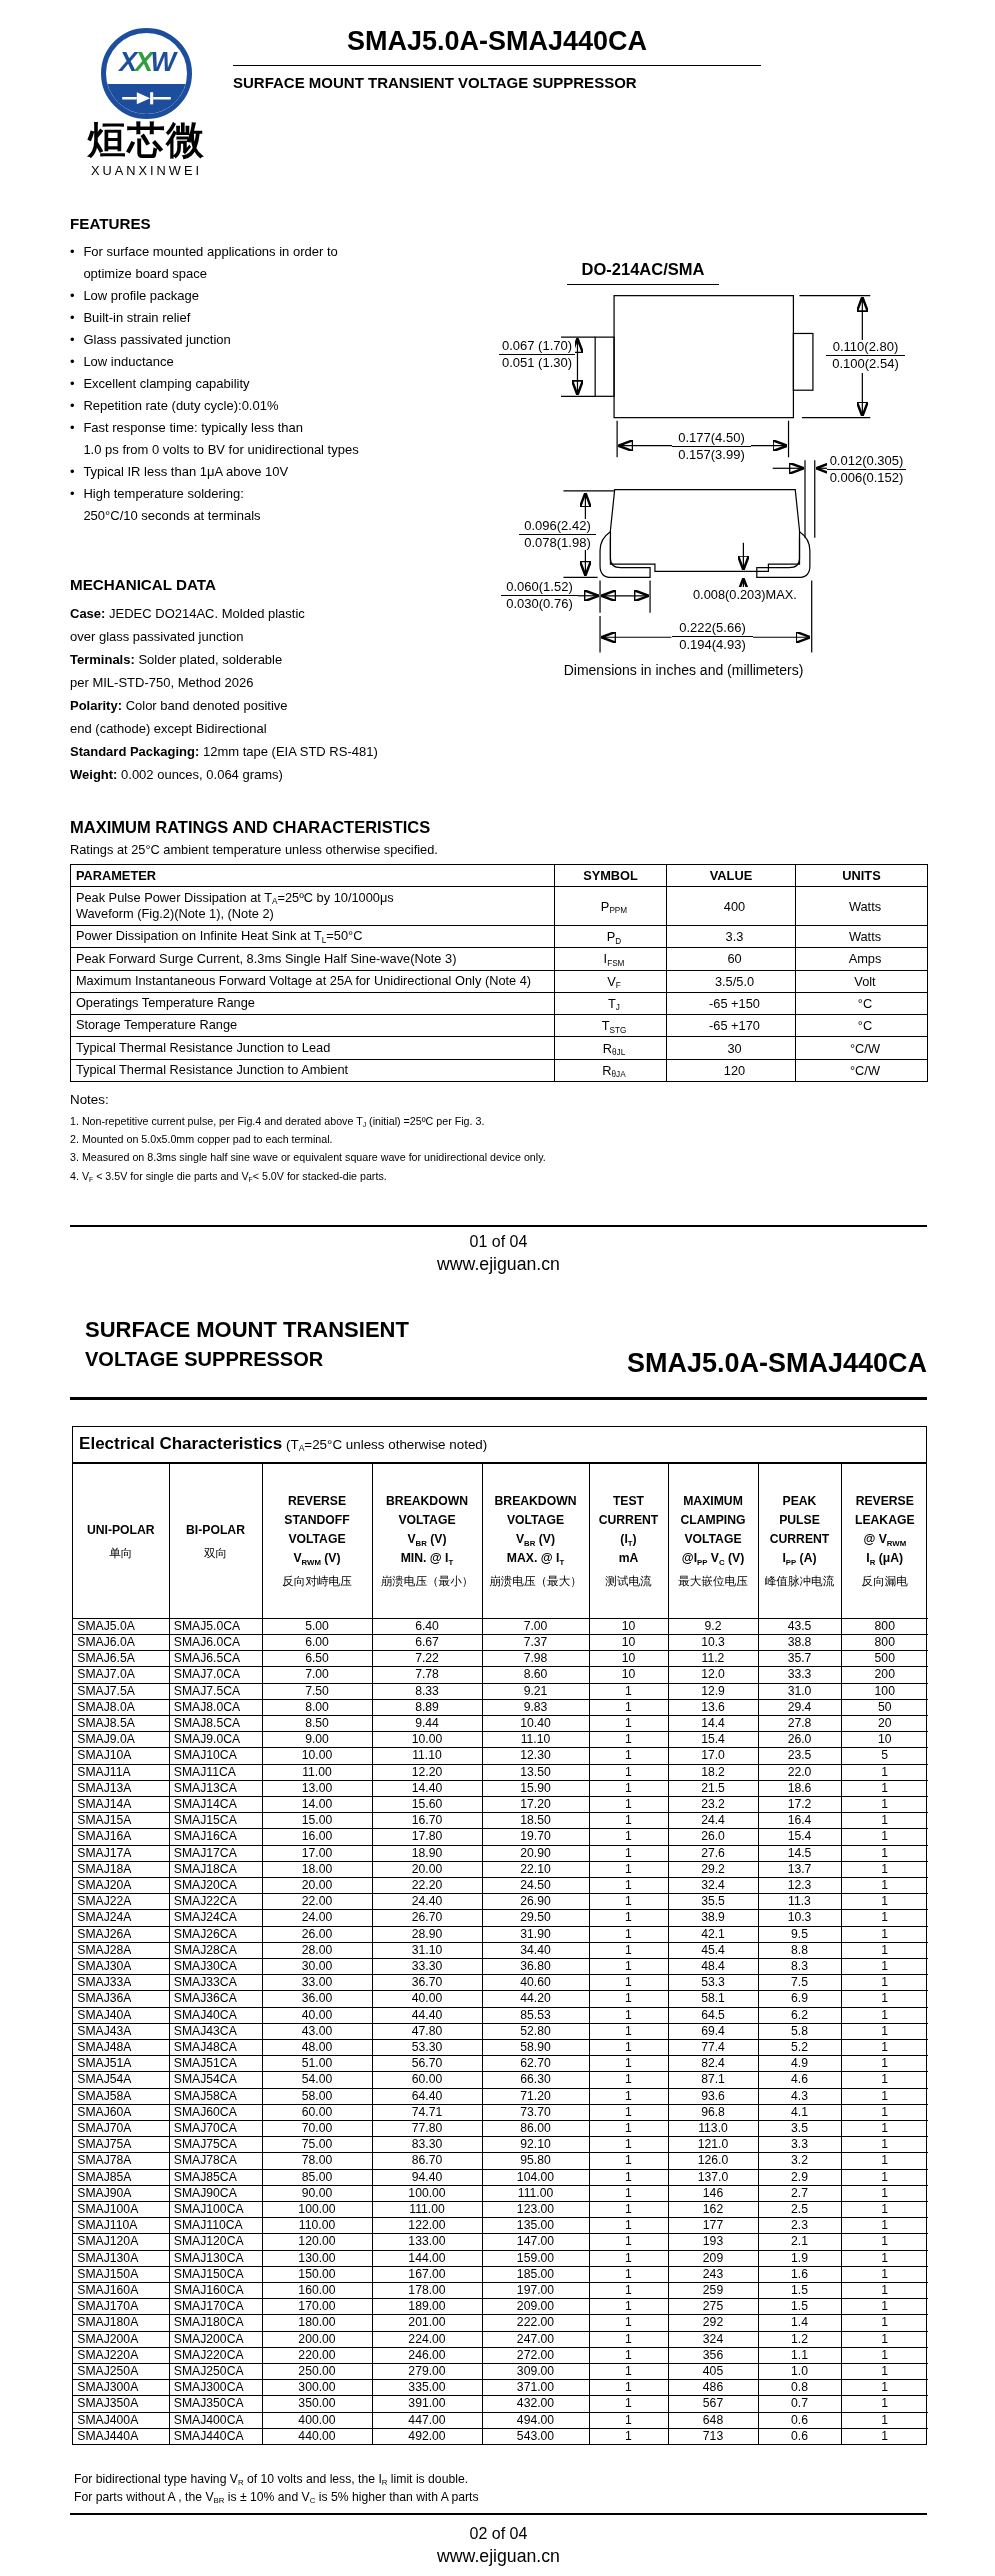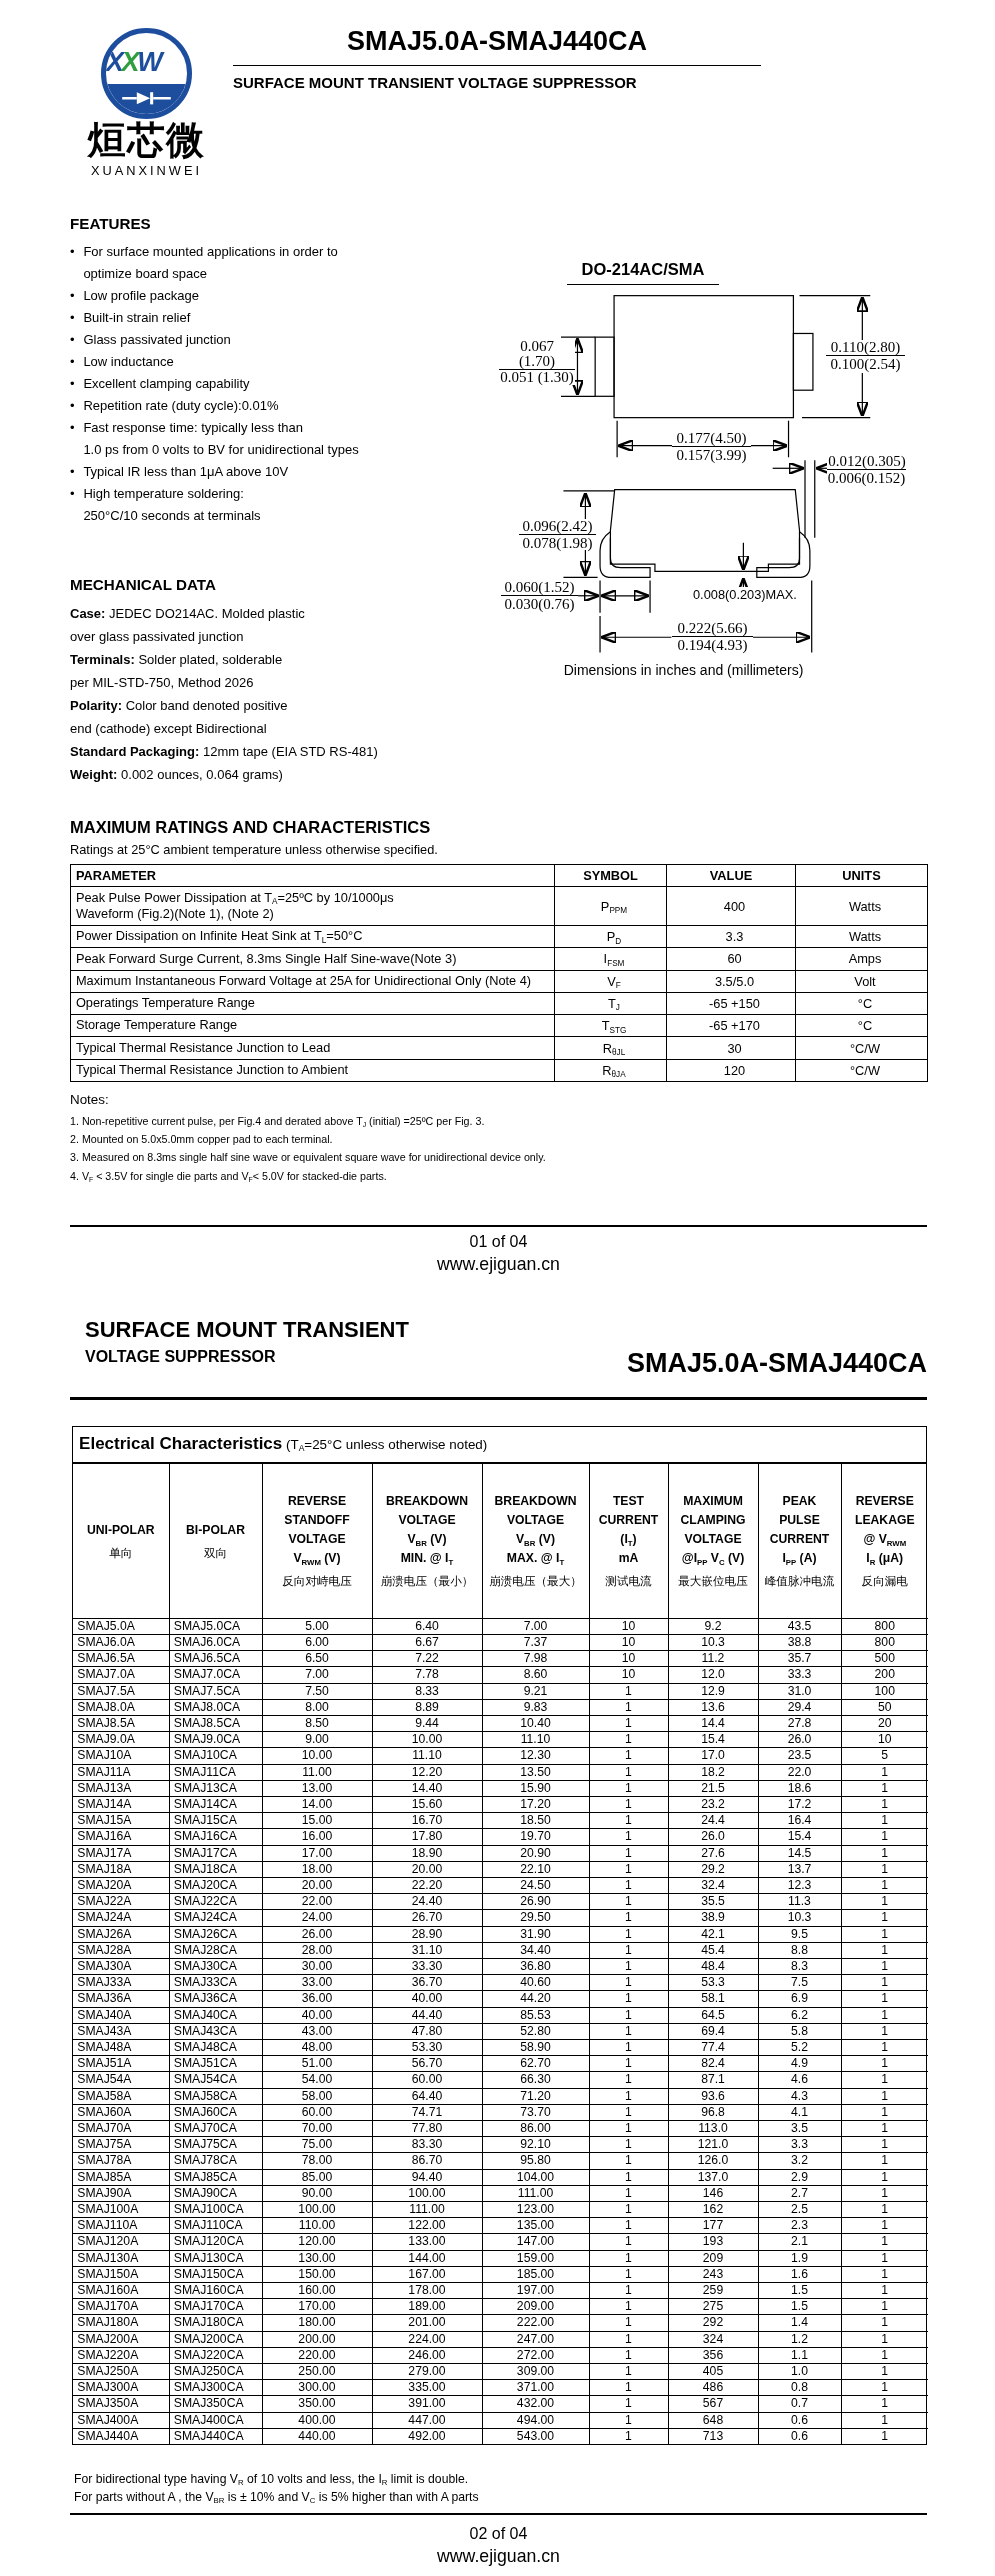--- a/index.html
+++ b/index.html
@@ -4,21 +4,21 @@
 <style>
   html,body{margin:0;padding:0;background:#fff;}
   #canvas{position:relative;width:995px;height:2576px;background:#fff;color:#000;
           font-family:"Liberation Sans",sans-serif;overflow:hidden;}
   sub{font-size:64%;vertical-align:baseline;position:relative;top:2.4px;line-height:0;}
   b{font-weight:bold;}
 
   
   .logo-circle{position:absolute;left:101px;top:28px;width:91px;height:91px;border-radius:50%;
                border:5.5px solid #1d4e9e;box-sizing:border-box;overflow:hidden;background:#fff;}
-  .logo-letters{margin-top:16px;text-align:left;font-weight:bold;font-style:italic;
+  .logo-letters{margin-top:16px;text-align:center;font-weight:bold;font-style:italic;
                 font-size:27px;line-height:27px;letter-spacing:-2.4px;}
   .logo-letters .l1,.logo-letters .l3{color:#1d4e9e;}
   .logo-letters .l2{color:#2f9e3e;}
   .logo-band{position:absolute;left:0;bottom:0;width:100%;height:30.5px;background:#1d4e9e;
              display:flex;align-items:center;justify-content:center;border-top:2.4px solid #fff;}
   .logo-cn{position:absolute;left:64px;top:120px;width:165px;text-align:center;
            font-size:38px;font-weight:bold;line-height:40px;letter-spacing:1.2px;}
   .logo-en{position:absolute;left:64px;top:163px;width:165px;text-align:center;
            font-size:12.8px;letter-spacing:3px;}
 
@@ -34,21 +34,21 @@
   .features li{display:flex;margin:0 0 0 0;font-size:13px;line-height:22px;}
   .features .blt{width:13.4px;flex:none;}
   .mech{position:absolute;left:70px;top:576px;width:390px;}
   .mech .ml{font-size:13px;line-height:23px;}
 
   
   .pkg-title{position:absolute;left:567px;top:260px;width:152px;text-align:center;
              font-size:16.5px;font-weight:bold;border-bottom:1.8px solid #000;padding-bottom:4.9px;}
   .pkg-svg{position:absolute;left:500px;top:256px;width:427px;height:427px;}
   .pkg-svg path,.pkg-svg rect,.pkg-svg line{fill:none;stroke:#000;stroke-width:2px;}
-  .dim{position:absolute;text-align:center;font-size:15px;line-height:14.6px;background:#fff;font-family:Liberation Serif, serif;}
+  .dim{position:absolute;text-align:center;font-size:13px;line-height:14.6px;background:#fff;}
   .dim .ft{display:block;border-bottom:1.2px solid #000;padding:0 1.2px 0.6px;}
   .dim .fb{display:block;padding-top:0.6px;}
   .dim-single{position:absolute;font-size:12.8px;background:#fff;}
   .pkg-caption{position:absolute;left:537px;top:662px;width:293px;text-align:center;font-size:14px;}
 
   
   .ratings{position:absolute;left:70px;top:818px;width:857px;}
   .ratings .cond{font-size:12.8px;margin:4.9px 0 7.3px 0;}
   table{border-collapse:collapse;}
   .rt{width:100%;border:1.8px solid #000;table-layout:fixed;}
@@ -61,21 +61,21 @@
   .notes-h{font-size:13.4px;margin-bottom:4.9px;}
   .notes div.nl{font-size:10.7px;line-height:18.3px;}
 
   
   .rule{position:absolute;left:70px;width:857px;border-top:2.4px solid #000;height:0;}
   .foot-page{position:absolute;left:70px;width:857px;text-align:center;font-size:16px;}
   .foot-site{position:absolute;left:70px;width:857px;text-align:center;font-size:17.7px;}
 
   
   .p2-t1{position:absolute;left:85px;top:1317px;font-size:22px;font-weight:bold;}
-  .p2-t2{position:absolute;left:85px;top:1348px;font-size:16px;font-weight:bold;}
+  .p2-t2{position:absolute;left:85px;top:1348px;font-size:20px;font-weight:bold;}
   .p2-part{position:absolute;left:549px;top:1348px;width:378px;text-align:right;
            font-size:27px;font-weight:bold;}
   .p2-rule{position:absolute;left:70px;top:1397px;width:857px;border-top:3px solid #000;height:0;}
 
   
   .elec-wrap{position:absolute;left:72px;top:1426px;width:855px;border:1.8px solid #000;box-sizing:border-box;}
   .elec-title{border-bottom:2.4px solid #000;padding:6.7px 6.1px 8px 6.1px;}
   .elec-title .t{font-weight:bold;font-size:17px;}
   .elec-title .c{font-size:13.4px;}
   .elec{width:100%;table-layout:fixed;}

